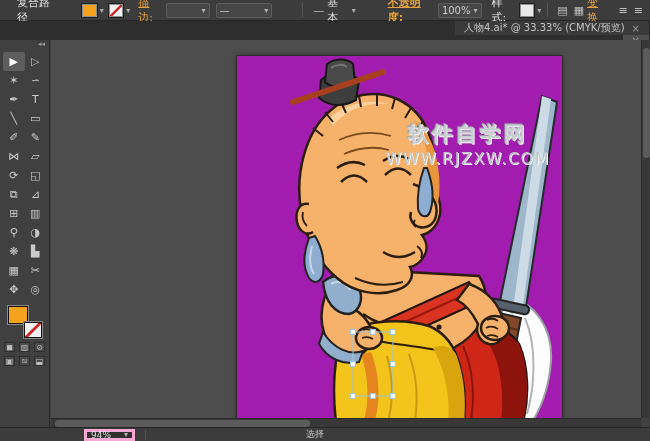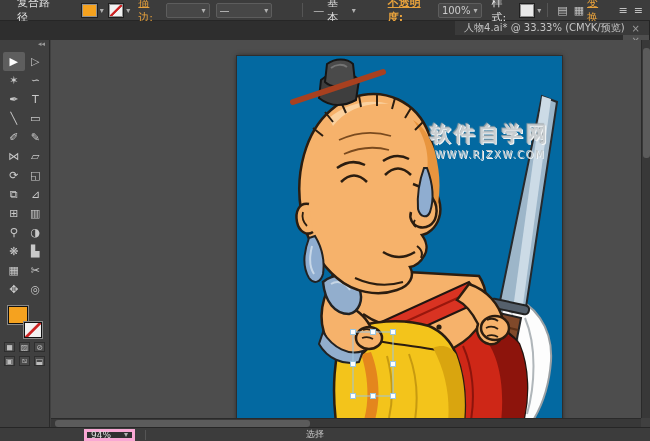--- a/index.html
+++ b/index.html
@@ -66,28 +66,28 @@
   .minirow { display:flex; justify-content:center; gap:4px; margin-top:4px; }
   .minibtn { width:11px; height:10px; display:flex; align-items:center; justify-content:center;
              color:#bdbdbd; font-size:8px; background:#4a4a4a; border:1px solid #2e2e2e; }
   
   .canvas {
     position:absolute; left:51px; top:40px; right:9px; bottom:23px;
     background:#4d4d4d; overflow:hidden;
   }
   .artboard {
     position:absolute; left:186px; top:16px; width:325px; height:368px;
-    background:#0369a1; box-shadow:0 0 5px rgba(0,0,0,0.55); outline:1px solid #2e2e2e;
+    background:#a21caf; box-shadow:0 0 5px rgba(0,0,0,0.55); outline:1px solid #2e2e2e;
   }
   .watermark { position:absolute; right:12px; top:64px; text-align:center; pointer-events:none; }
   .wm1 {
     font-size:21px; font-weight:bold; letter-spacing:3px; color:#c9ced1;
     text-shadow:1px 1px 0 #f2f5f6, -1px -1px 1px #9aa2a6;
   }
-  .wm2 { font-size:10px; letter-spacing:1.5px; color:#c2c8cb; margin-top:1px;
+  .wm2 { font-size:16px; letter-spacing:1.5px; color:#c2c8cb; margin-top:1px;
          text-shadow:1px 1px 0 #f2f5f6; }
   
   .vscroll { position:absolute; top:40px; right:0; bottom:23px; width:9px; background:#383838; border-left:1px solid #2a2a2a; }
   .vthumb { position:absolute; top:8px; left:1px; width:7px; height:110px; background:#5b5b5b; border-radius:3px; }
   .hscroll { position:absolute; left:51px; right:9px; bottom:14px; height:9px; background:#383838; border-top:1px solid #2a2a2a; }
   .hthumb { position:absolute; top:1px; left:4px; height:7px; width:255px; background:#5b5b5b; border-radius:3px; }
   
   .sbar {
     position:absolute; left:0; right:0; bottom:0; height:14px;
     background:#3c3c3c; border-top:1px solid #262626;

